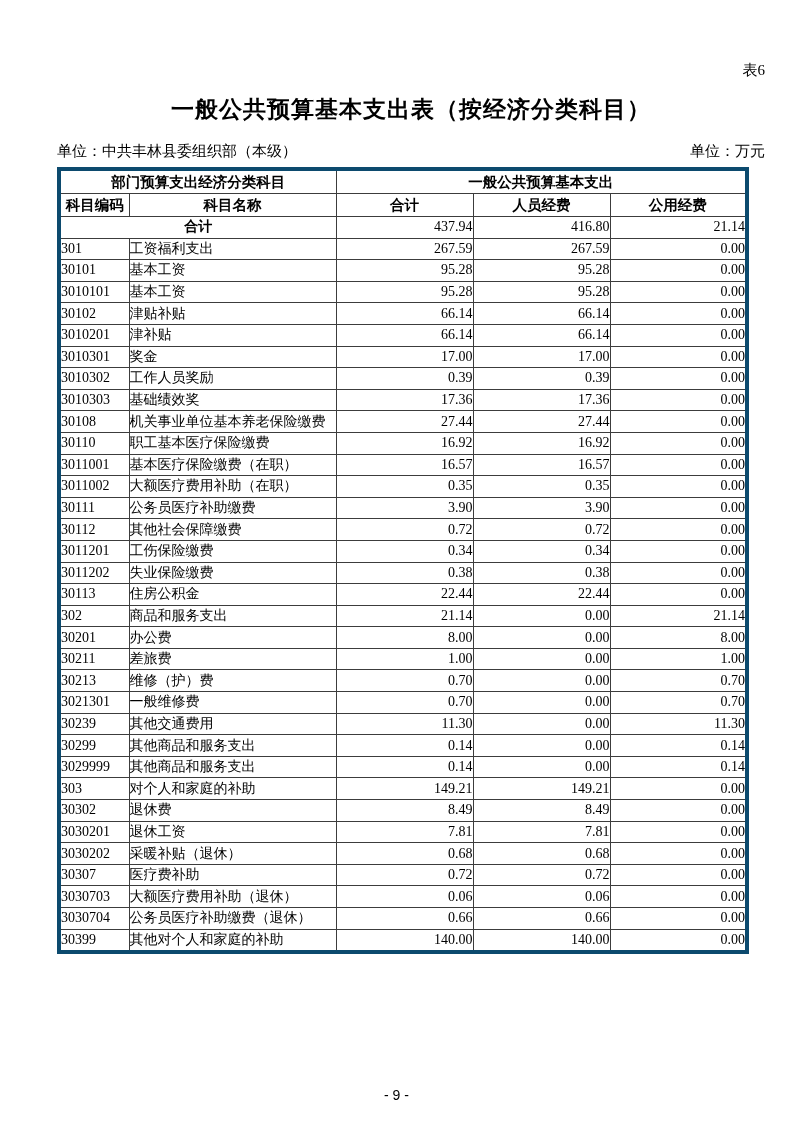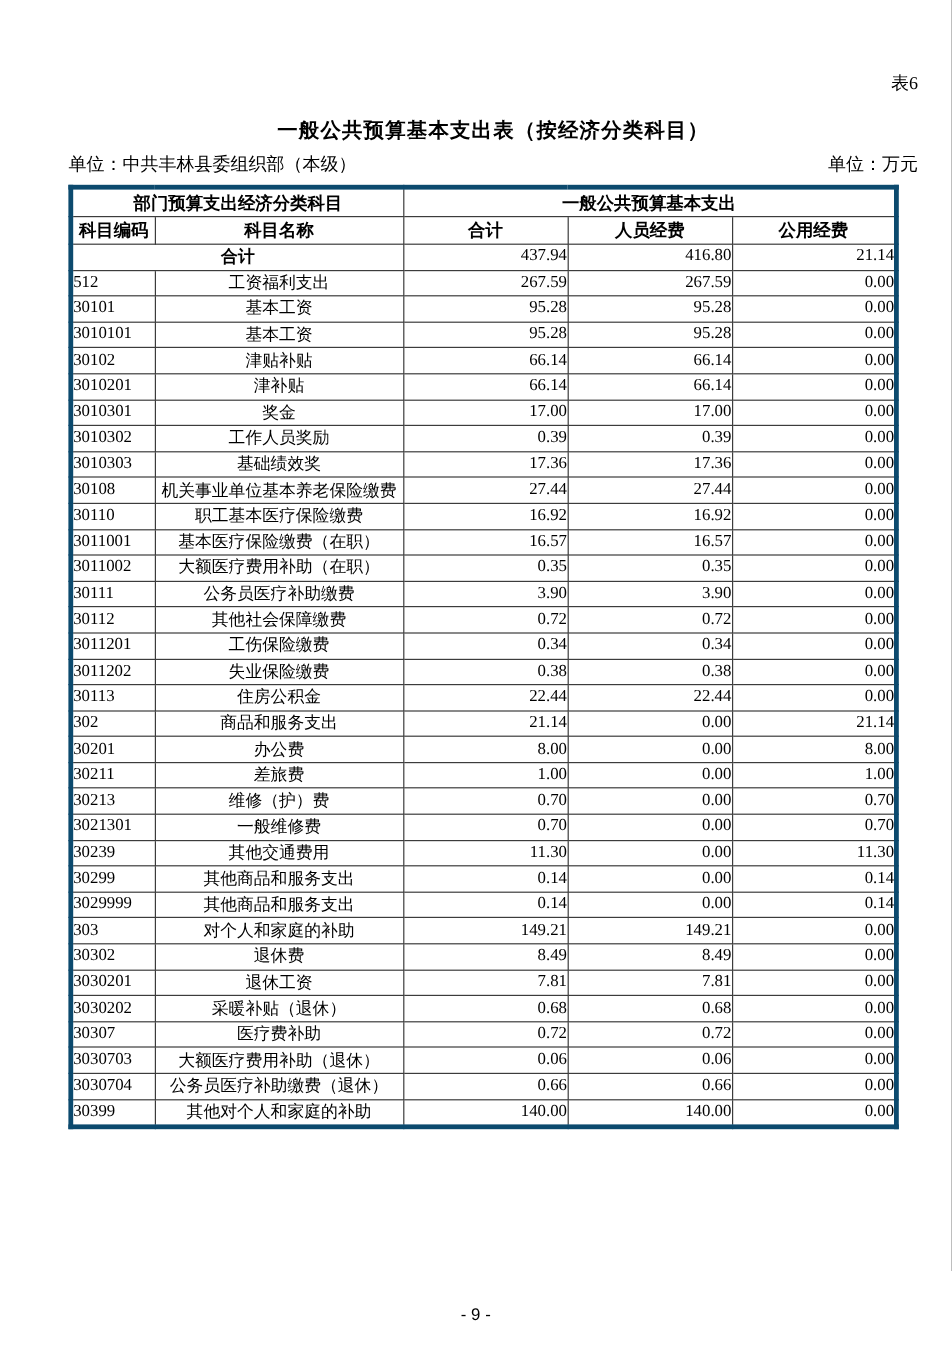--- a/index.html
+++ b/index.html
@@ -23,26 +23,26 @@
   .table-label {
     text-align: right;
     font-size: 15px;
     line-height: 18px;
   }
   .doc-title {
     margin-top: 18px;
     text-align: center;
     font-family: "Liberation Sans", "DejaVu Sans", sans-serif;
     font-weight: bold;
-    font-size: 17px;
+    font-size: 23px;
     line-height: 24px;
     letter-spacing: 1px;
   }
   .unit-row {
-    margin-top: 7px;
+    margin-top: 20px;
     display: flex;
     justify-content: space-between;
     font-size: 15px;
     line-height: 20px;
   }
   table.budget {
     margin-top: 6px;
     width: 688px;
     border-collapse: collapse;
     table-layout: fixed;
@@ -59,21 +59,21 @@
     font-weight: bold;
     font-size: 14.5px;
     height: 22px;
     text-align: center;
   }
   table.budget td {
     font-size: 14px;
     height: 20.6px;
   }
   td.col-code { text-align: left; padding-left: 6px; }
-  td.col-name { text-align: center; padding-left: 8px; }
+  td.col-name { text-align: left; padding-left: 8px; }
   td.col-num  { text-align: right; padding-right: 4px; }
   td.total-label {
     text-align: center;
     font-family: "Liberation Sans", "DejaVu Sans", sans-serif;
     font-weight: bold;
     font-size: 14.5px;
   }
   .page-footer {
     position: absolute;
     left: 0;
@@ -122,21 +122,21 @@
         </tr>
       </thead>
       <tbody>
         <tr>
           <td colspan="2" class="total-label">合计</td>
           <td class="col-num">437.94</td>
           <td class="col-num">416.80</td>
           <td class="col-num">21.14</td>
         </tr>
       <tr>
-            <td class="col-code">512</td>
+            <td class="col-code">301</td>
             <td class="col-name">工资福利支出</td>
             <td class="col-num">267.59</td>
             <td class="col-num">267.59</td>
             <td class="col-num">0.00</td>
           </tr>
           <tr>
             <td class="col-code">30101</td>
             <td class="col-name">基本工资</td>
             <td class="col-num">95.28</td>
             <td class="col-num">95.28</td>

